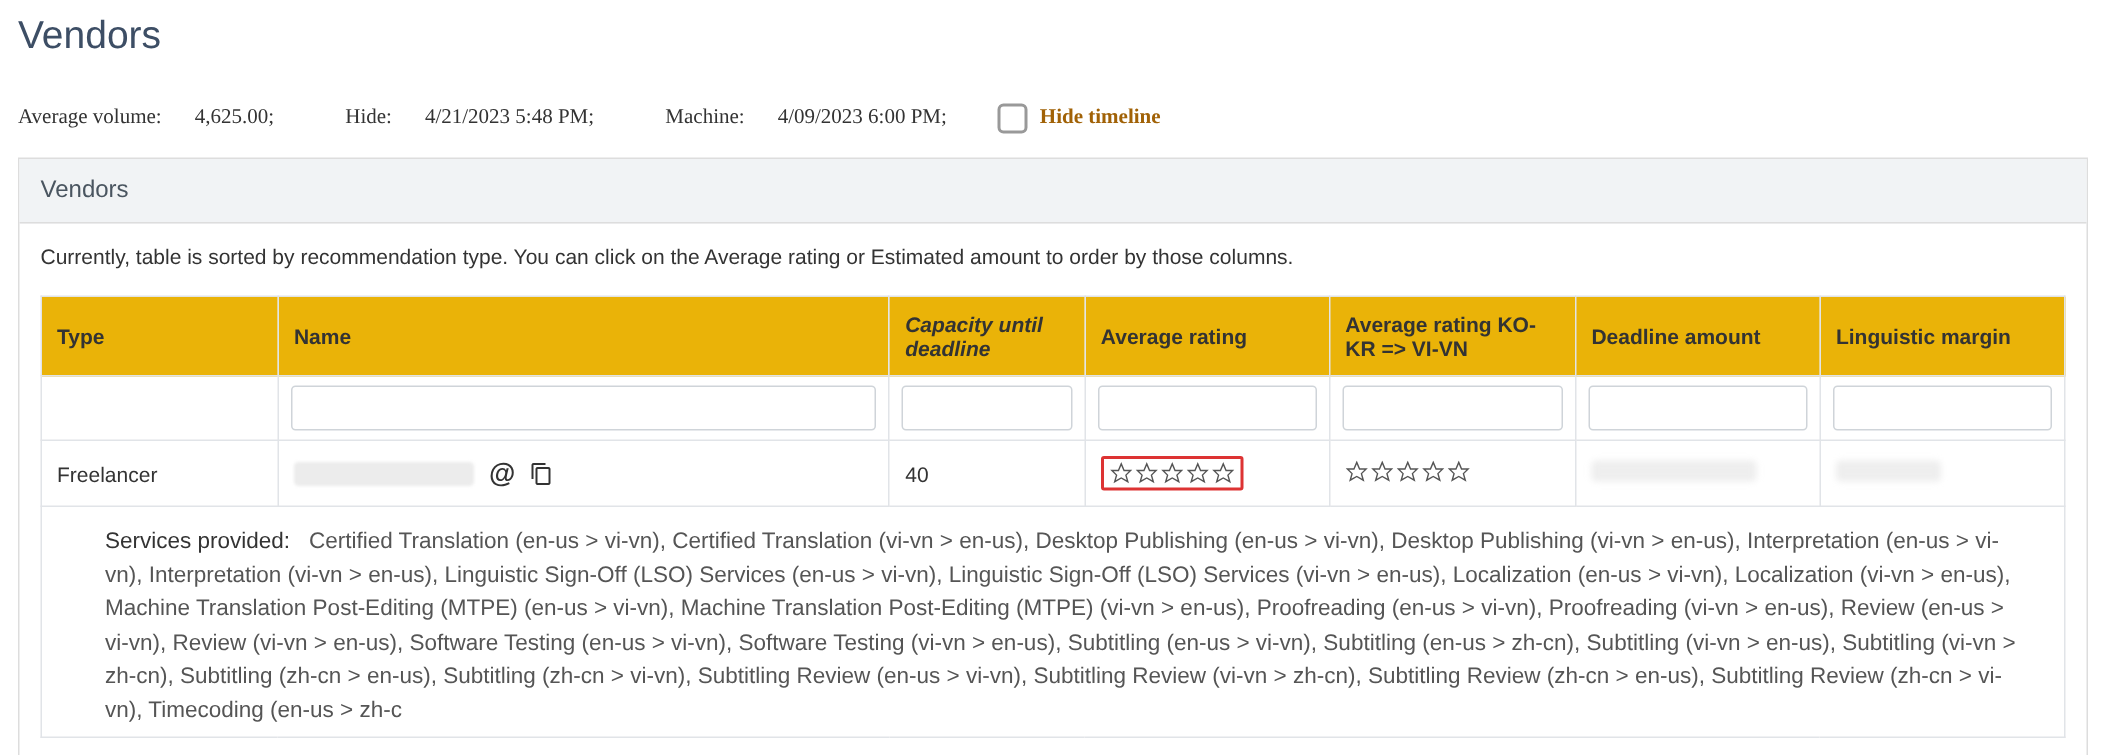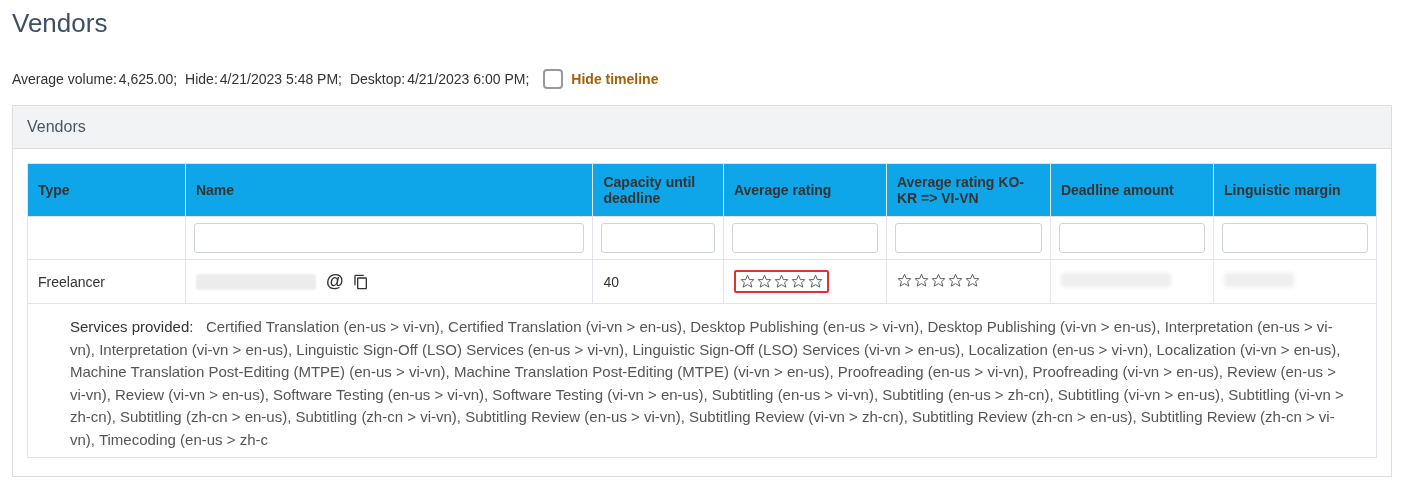--- a/index.html
+++ b/index.html
@@ -1,36 +1,36 @@
 <!DOCTYPE html>
 <html><head>
   <meta charset="utf-8">
   <style>
     * { box-sizing: border-box; margin: 0; padding: 0; }
     body { font-family: Arial, Helvetica, sans-serif; color: #333; font-size: 14px; padding: 8px 12px; }
     .page-title { font-size: 26px; color: #3d4e65; font-weight: 400; margin-bottom: 30px; }
-    .info-row { color: #333; font-size: 14px; margin-bottom: 16px; display: flex; align-items: center; gap: 2px; }
+    .info-row { color: #333; font-size: 14px; margin-bottom: 16px; display: flex; align-items: center; gap: 22px; font-family: Liberation Serif, serif; }
     .info-row .checkbox-wrap { display: inline-flex; align-items: center; gap: 8px; margin-left: 12px; }
     .checkbox-box { width: 20px; height: 20px; border: 2px solid #999; border-radius: 4px; display: inline-block; }
     .checkbox-label { font-weight: 700; color: #a16207; }
 
     .panel { border: 1px solid #ddd; background: #fff; }
     .panel-header { background: #f1f3f5; border-bottom: 1px solid #ddd; color: #4a5560; font-size: 16px; padding: 12px 14px; }
     .panel-body { padding: 14px 14px 18px 14px; }
     .hint-text { color: #333; font-size: 14px; margin-bottom: 18px; }
 
     table.vendors { width: 100%; border-collapse: collapse; border: 1px solid #e1e4e8; }
     table.vendors th, table.vendors td { border: 1px solid #e1e4e8; padding: 10px 10px; text-align: left; vertical-align: middle; font-size: 14px; }
-    table.vendors thead th { background: #0ea5e9; font-weight: 700; color: #333; }
+    table.vendors thead th { background: #eab308; font-weight: 700; color: #333; }
     table.vendors .filter-row td { padding: 6px 8px; }
     .filter-input { width: 100%; height: 30px; border: 1px solid #cfd4d9; border-radius: 3px; padding: 4px 6px; font-size: 13px; }
 
     .col-type { width: 155px; }
     .col-name { width: 400px; }
-    .col-capacity { width: 128px; }
+    .col-capacity { width: 128px; font-style: italic; }
     .col-avg { width: 160px; }
     .col-avg2 { width: 161px; }
     .col-amount { width: 160px; }
     .col-margin { width: 160px; }
 
     .cell-right { text-align: center; }
 
     .name-cell { display: flex; align-items: center; gap: 10px; }
     .name-redacted { display: inline-block; width: 120px; height: 16px; background: #ececec; border-radius: 3px; filter: blur(1px); }
     .at-symbol { font-weight: 700; font-size: 18px; }
@@ -50,31 +50,32 @@
 
 <h1 class="page-title">Vendors</h1>
 
 <div class="info-row">
   <span>Average volume:</span>
   <span>4,625.00;</span>
   &nbsp;
   <span>Hide:</span>
   <span>4/21/2023 5:48 PM;</span>
   &nbsp;
-  <span>Desktop:</span>
-  <span>4/21/2023 6:00 PM;</span>
+  <span>Machine:</span>
+  <span>4/09/2023 6:00 PM;</span>
   <span class="checkbox-wrap">
     <span class="checkbox-box"></span>
     <span class="checkbox-label">Hide timeline</span>
   </span>
 </div>
 
 <div class="panel">
   <div class="panel-header">Vendors</div>
   <div class="panel-body">
+    <div class="hint-text">Currently, table is sorted by recommendation type. You can click on the Average rating or Estimated amount to order by those columns.</div>
 
     <table class="vendors">
       <thead>
         <tr>
           <th class="col-type">Type</th>
           <th class="col-name">Name</th>
           <th class="col-capacity">Capacity until deadline</th>
           <th class="col-avg">Average rating</th>
           <th class="col-avg2">Average rating KO-KR =&gt; VI-VN</th>
           <th class="col-amount">Deadline amount</th>

